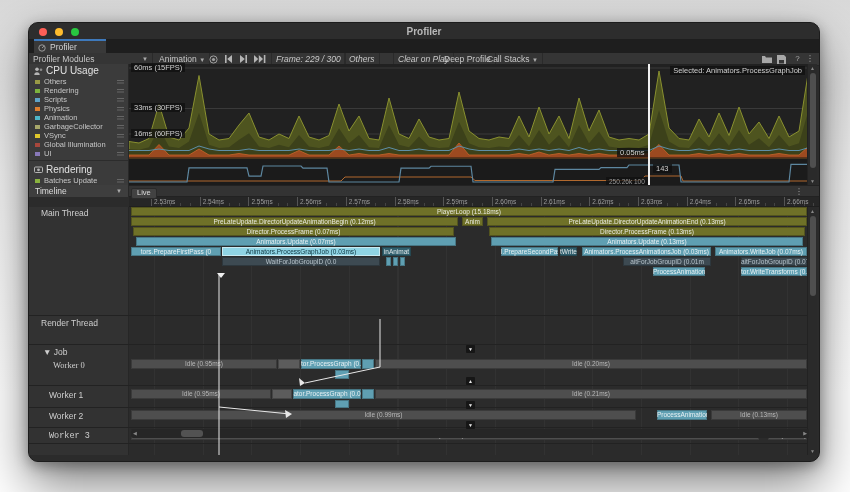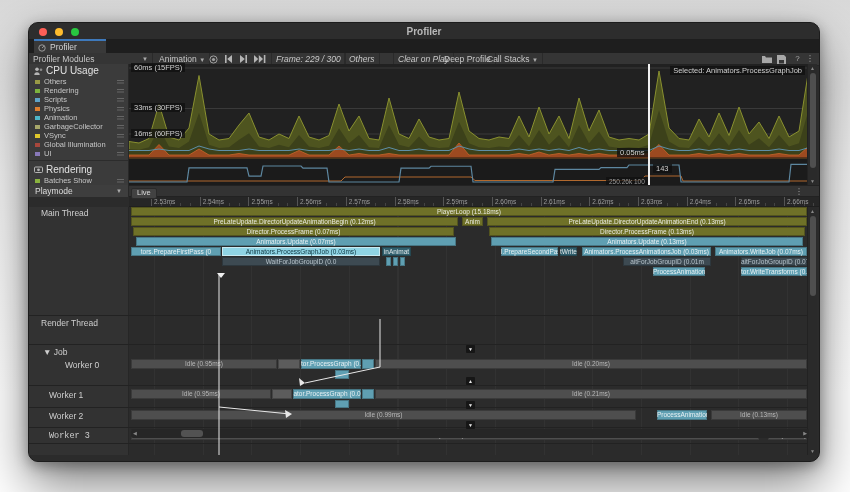--- a/index.html
+++ b/index.html
@@ -178,26 +178,26 @@
       <div class="modhead">
         <span class="mico">
           <svg width="9" height="8">
               <rect x="0.5" y="1" width="8" height="5.5" rx="1" fill="none" stroke="#b5b5b5"></rect>
               <circle cx="4.5" cy="3.8" r="1.4" fill="#b5b5b5"></circle>
             </svg>
         </span>
         <span>Rendering</span>
       </div>
       <div class="legend" id="render-legend">
-          <div class="lrow"><div class="lsq" style="background: rgb(138, 179, 63);"></div><span>Batches Show</span><div class="lhandle"></div></div>
+          <div class="lrow"><div class="lsq" style="background: rgb(138, 179, 63);"></div><span>Batches Update</span><div class="lhandle"></div></div>
         </div>
     </div>
 
     <div class="tlmode">
-      <span>Playmode</span><span class="caret">▼</span>
+      <span>Timeline</span><span class="caret">▼</span>
     </div>
 
     <div class="chartzone">
       <svg id="charts" class="chartsvg" width="680" height="121" viewBox="0 0 680 121">
           <rect x="0" y="0" width="680" height="94" fill="#212121"></rect>
           <rect x="0" y="94" width="680" height="27" fill="#1b1b1b"></rect>
           <line x1="0" x2="680" y1="4" y2="4" stroke="#3a3a3a" stroke-width="1"></line>
           <line x1="0" x2="680" y1="44.5" y2="44.5" stroke="#3a3a3a" stroke-width="1"></line>
           <line x1="0" x2="680" y1="70" y2="70" stroke="#3a3a3a" stroke-width="1"></line>
           <path d="M0,94 L0,77.5 L10,79 L20,74.5 L30,40 L40,73 L50,76 L60,64 L70,11.5 L80,70 L90,76 L100,74.5 L110,61 L120,49 L130,73 L140,76 L150,70 L160,74.5 L170,52 L180,73 L190,76 L200,71.5 L210,40 L220,67 L230,52 L240,74.5 L250,76 L260,34 L270,70 L280,74.5 L290,55 L300,73 L310,76 L320,74.5 L330,28 L340,67 L350,74.5 L360,76 L370,73 L380,74.5 L390,52 L400,73 L410,43 L420,70 L430,52 L440,74.5 L450,34 L460,67 L470,46 L480,73 L490,76 L500,74.5 L510,76 L520,70 L530,7 L540,64 L550,74.5 L560,76 L570,55 L580,73 L590,49 L600,71.5 L610,43 L620,70 L630,58 L640,74.5 L650,52 L660,73 L670,67 L680,4 L680,94 Z" fill="#4e541f" stroke="#899030" stroke-width="1"></path>
@@ -325,21 +325,21 @@
           <div class="sep" style="top: 137px;"></div>
           <div class="sep" style="top: 178px;"></div>
           <div class="sep" style="top: 200px;"></div>
           <div class="sep" style="top: 220px;"></div>
           <div class="sep" style="top: 236px;"></div>
         </div>
       <div id="threadlabels">
           <div class="threadlabel" style="left: 12px; top: 1px;">Main Thread</div>
           <div class="threadlabel" style="left: 12px; top: 111px;">Render Thread</div>
           <div class="threadlabel" style="left: 14px; top: 140px;">▼ Job</div>
-          <div class="threadlabel" style="left: 36px; top: 153px;">Worker 0</div>
+          <div class="threadlabel" style="left: 24px; top: 153px; font-family: Liberation Serif, serif;">Worker 0</div>
           <div class="threadlabel" style="left: 20px; top: 183px;">Worker 1</div>
           <div class="threadlabel" style="left: 20px; top: 204px;">Worker 2</div>
           <div class="threadlabel" style="left: 20px; top: 224px; font-family: Liberation Mono, monospace;">Worker 3</div>
         </div>
       <div id="bars-layer">
           <div class="tbar" title="PlayerLoop (15.18ms)" style="left: 102px; top: 0px; width: 676px; height: 9px; line-height: 9px; background: rgb(111, 113, 40);">PlayerLoop (15.18ms)</div>
           <div class="tbar" title="PreLateUpdate.DirectorUpdateAnimationBegin (0.12ms)" style="left: 102px; top: 10px; width: 327px; height: 9px; line-height: 9px; background: rgb(111, 113, 40);">PreLateUpdate.DirectorUpdateAnimationBegin (0.12ms)</div>
           <div class="tbar" title="Anim" style="left: 433px; top: 10px; width: 21px; height: 9px; line-height: 9px; background: rgb(111, 113, 40);">Anim</div>
           <div class="tbar" title="PreLateUpdate.DirectorUpdateAnimationEnd (0.13ms)" style="left: 458px; top: 10px; width: 320px; height: 9px; line-height: 9px; background: rgb(111, 113, 40);">PreLateUpdate.DirectorUpdateAnimationEnd (0.13ms)</div>
           <div class="tbar" title="Director.ProcessFrame (0.07ms)" style="left: 104px; top: 20px; width: 321px; height: 9px; line-height: 9px; background: rgb(111, 113, 40);">Director.ProcessFrame (0.07ms)</div>

